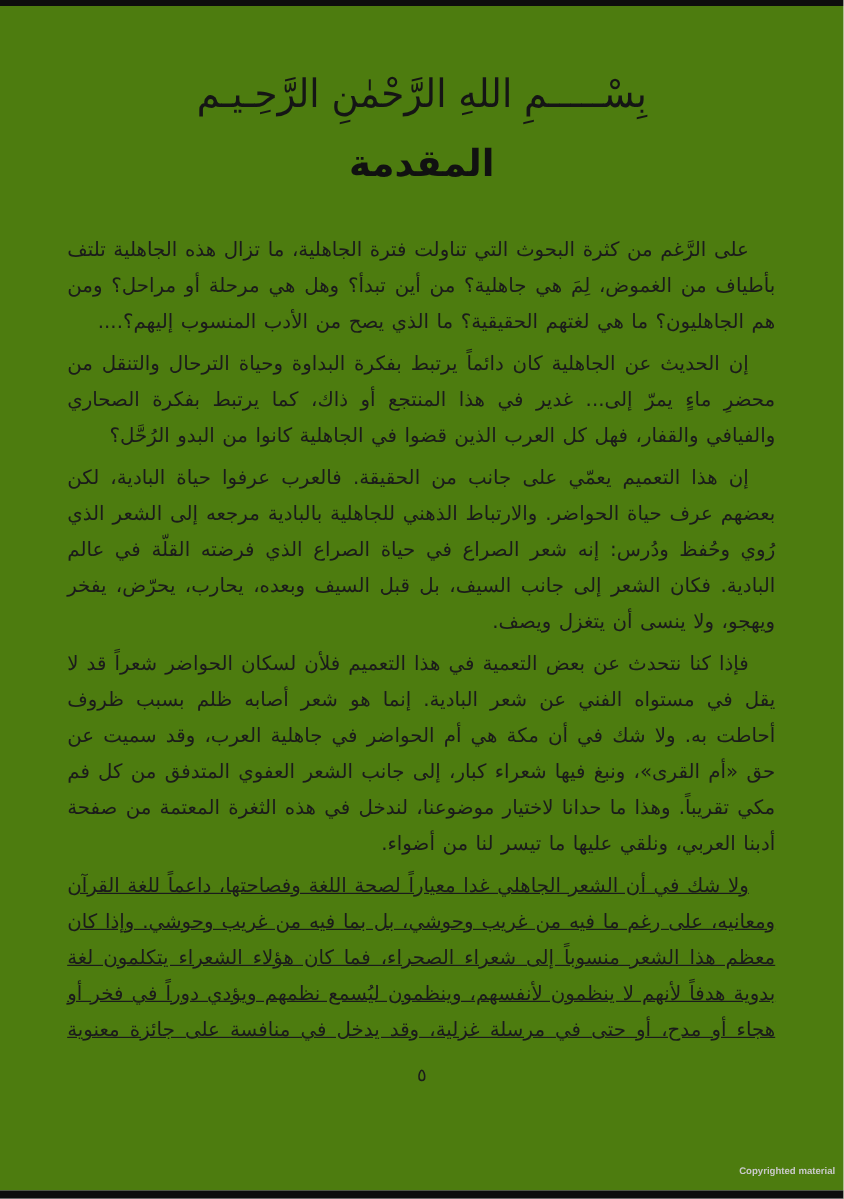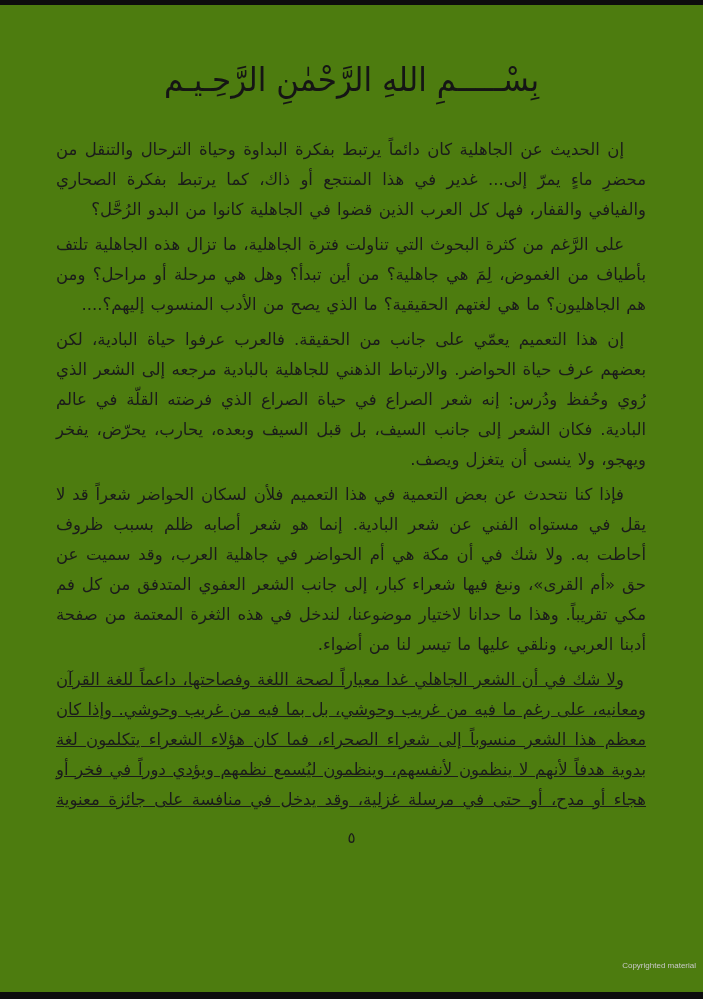--- a/index.html
+++ b/index.html
@@ -54,39 +54,41 @@
   .page-number {
     direction: rtl;
     text-align: center;
     margin-top: 14px;
     font-size: 15px;
     color: #1b1b1b;
   }
   .watermark {
     position: absolute;
     right: 7px;
-    bottom: 22px;
+    bottom: 12px;
     font-family: "Liberation Sans", sans-serif;
     font-size: 8px;
     color: #c9c9c9;
+    font-weight: bold;
   }
 </style>
 </head>
 <body>
 
 <div class="scan-bar top"></div>
 
 <div class="page">
 
   <div class="bismillah">بِسْـــــمِ اللهِ الرَّحْمٰنِ الرَّحِـيـم</div>
 
+  <h1 class="doc-title">المقدمة</h1>
 
   <div class="body-text">
+    <p>على الرَّغم من كثرة البحوث التي تناولت فترة الجاهلية، ما تزال هذه الجاهلية تلتف بأطياف من الغموض، لِمَ هي جاهلية؟ من أين تبدأ؟ وهل هي مرحلة أو مراحل؟ ومن هم الجاهليون؟ ما هي لغتهم الحقيقية؟ ما الذي يصح من الأدب المنسوب إليهم؟....</p>
     <p>إن الحديث عن الجاهلية كان دائماً يرتبط بفكرة البداوة وحياة الترحال والتنقل من محضرِ ماءٍ يمرّ إلى... غدير في هذا المنتجع أو ذاك، كما يرتبط بفكرة الصحاري والفيافي والقفار، فهل كل العرب الذين قضوا في الجاهلية كانوا من البدو الرُحَّل؟</p>
-    <p>على الرَّغم من كثرة البحوث التي تناولت فترة الجاهلية، ما تزال هذه الجاهلية تلتف بأطياف من الغموض، لِمَ هي جاهلية؟ من أين تبدأ؟ وهل هي مرحلة أو مراحل؟ ومن هم الجاهليون؟ ما هي لغتهم الحقيقية؟ ما الذي يصح من الأدب المنسوب إليهم؟....</p>
     <p>إن هذا التعميم يعمّي على جانب من الحقيقة. فالعرب عرفوا حياة البادية، لكن بعضهم عرف حياة الحواضر. والارتباط الذهني للجاهلية بالبادية مرجعه إلى الشعر الذي رُوي وحُفظ ودُرس: إنه شعر الصراع في حياة الصراع الذي فرضته القلّة في عالم البادية. فكان الشعر إلى جانب السيف، بل قبل السيف وبعده، يحارب، يحرّض، يفخر ويهجو، ولا ينسى أن يتغزل ويصف.</p>
     <p>فإذا كنا نتحدث عن بعض التعمية في هذا التعميم فلأن لسكان الحواضر شعراً قد لا يقل في مستواه الفني عن شعر البادية. إنما هو شعر أصابه ظلم بسبب ظروف أحاطت به. ولا شك في أن مكة هي أم الحواضر في جاهلية العرب، وقد سميت عن حق «أم القرى»، ونبغ فيها شعراء كبار، إلى جانب الشعر العفوي المتدفق من كل فم مكي تقريباً. وهذا ما حدانا لاختيار موضوعنا، لندخل في هذه الثغرة المعتمة من صفحة أدبنا العربي، ونلقي عليها ما تيسر لنا من أضواء.</p>
     <p class="continues">ولا شك في أن الشعر الجاهلي غدا معياراً لصحة اللغة وفصاحتها، داعماً للغة القرآن ومعانيه، على رغم ما فيه من غريب وحوشي، بل بما فيه من غريب وحوشي. وإذا كان معظم هذا الشعر منسوباً إلى شعراء الصحراء، فما كان هؤلاء الشعراء يتكلمون لغة بدوية هدفاً لأنهم لا ينظمون لأنفسهم،  وينظمون ليُسمع نظمهم ويؤدي دوراً في فخر أو هجاء أو مدح، أو حتى في مرسلة غزلية، وقد يدخل في منافسة على جائزة معنوية</p>
   </div>
 
   <div class="page-number">٥</div>
 
   <div class="watermark">Copyrighted material</div>
 
 </div>

